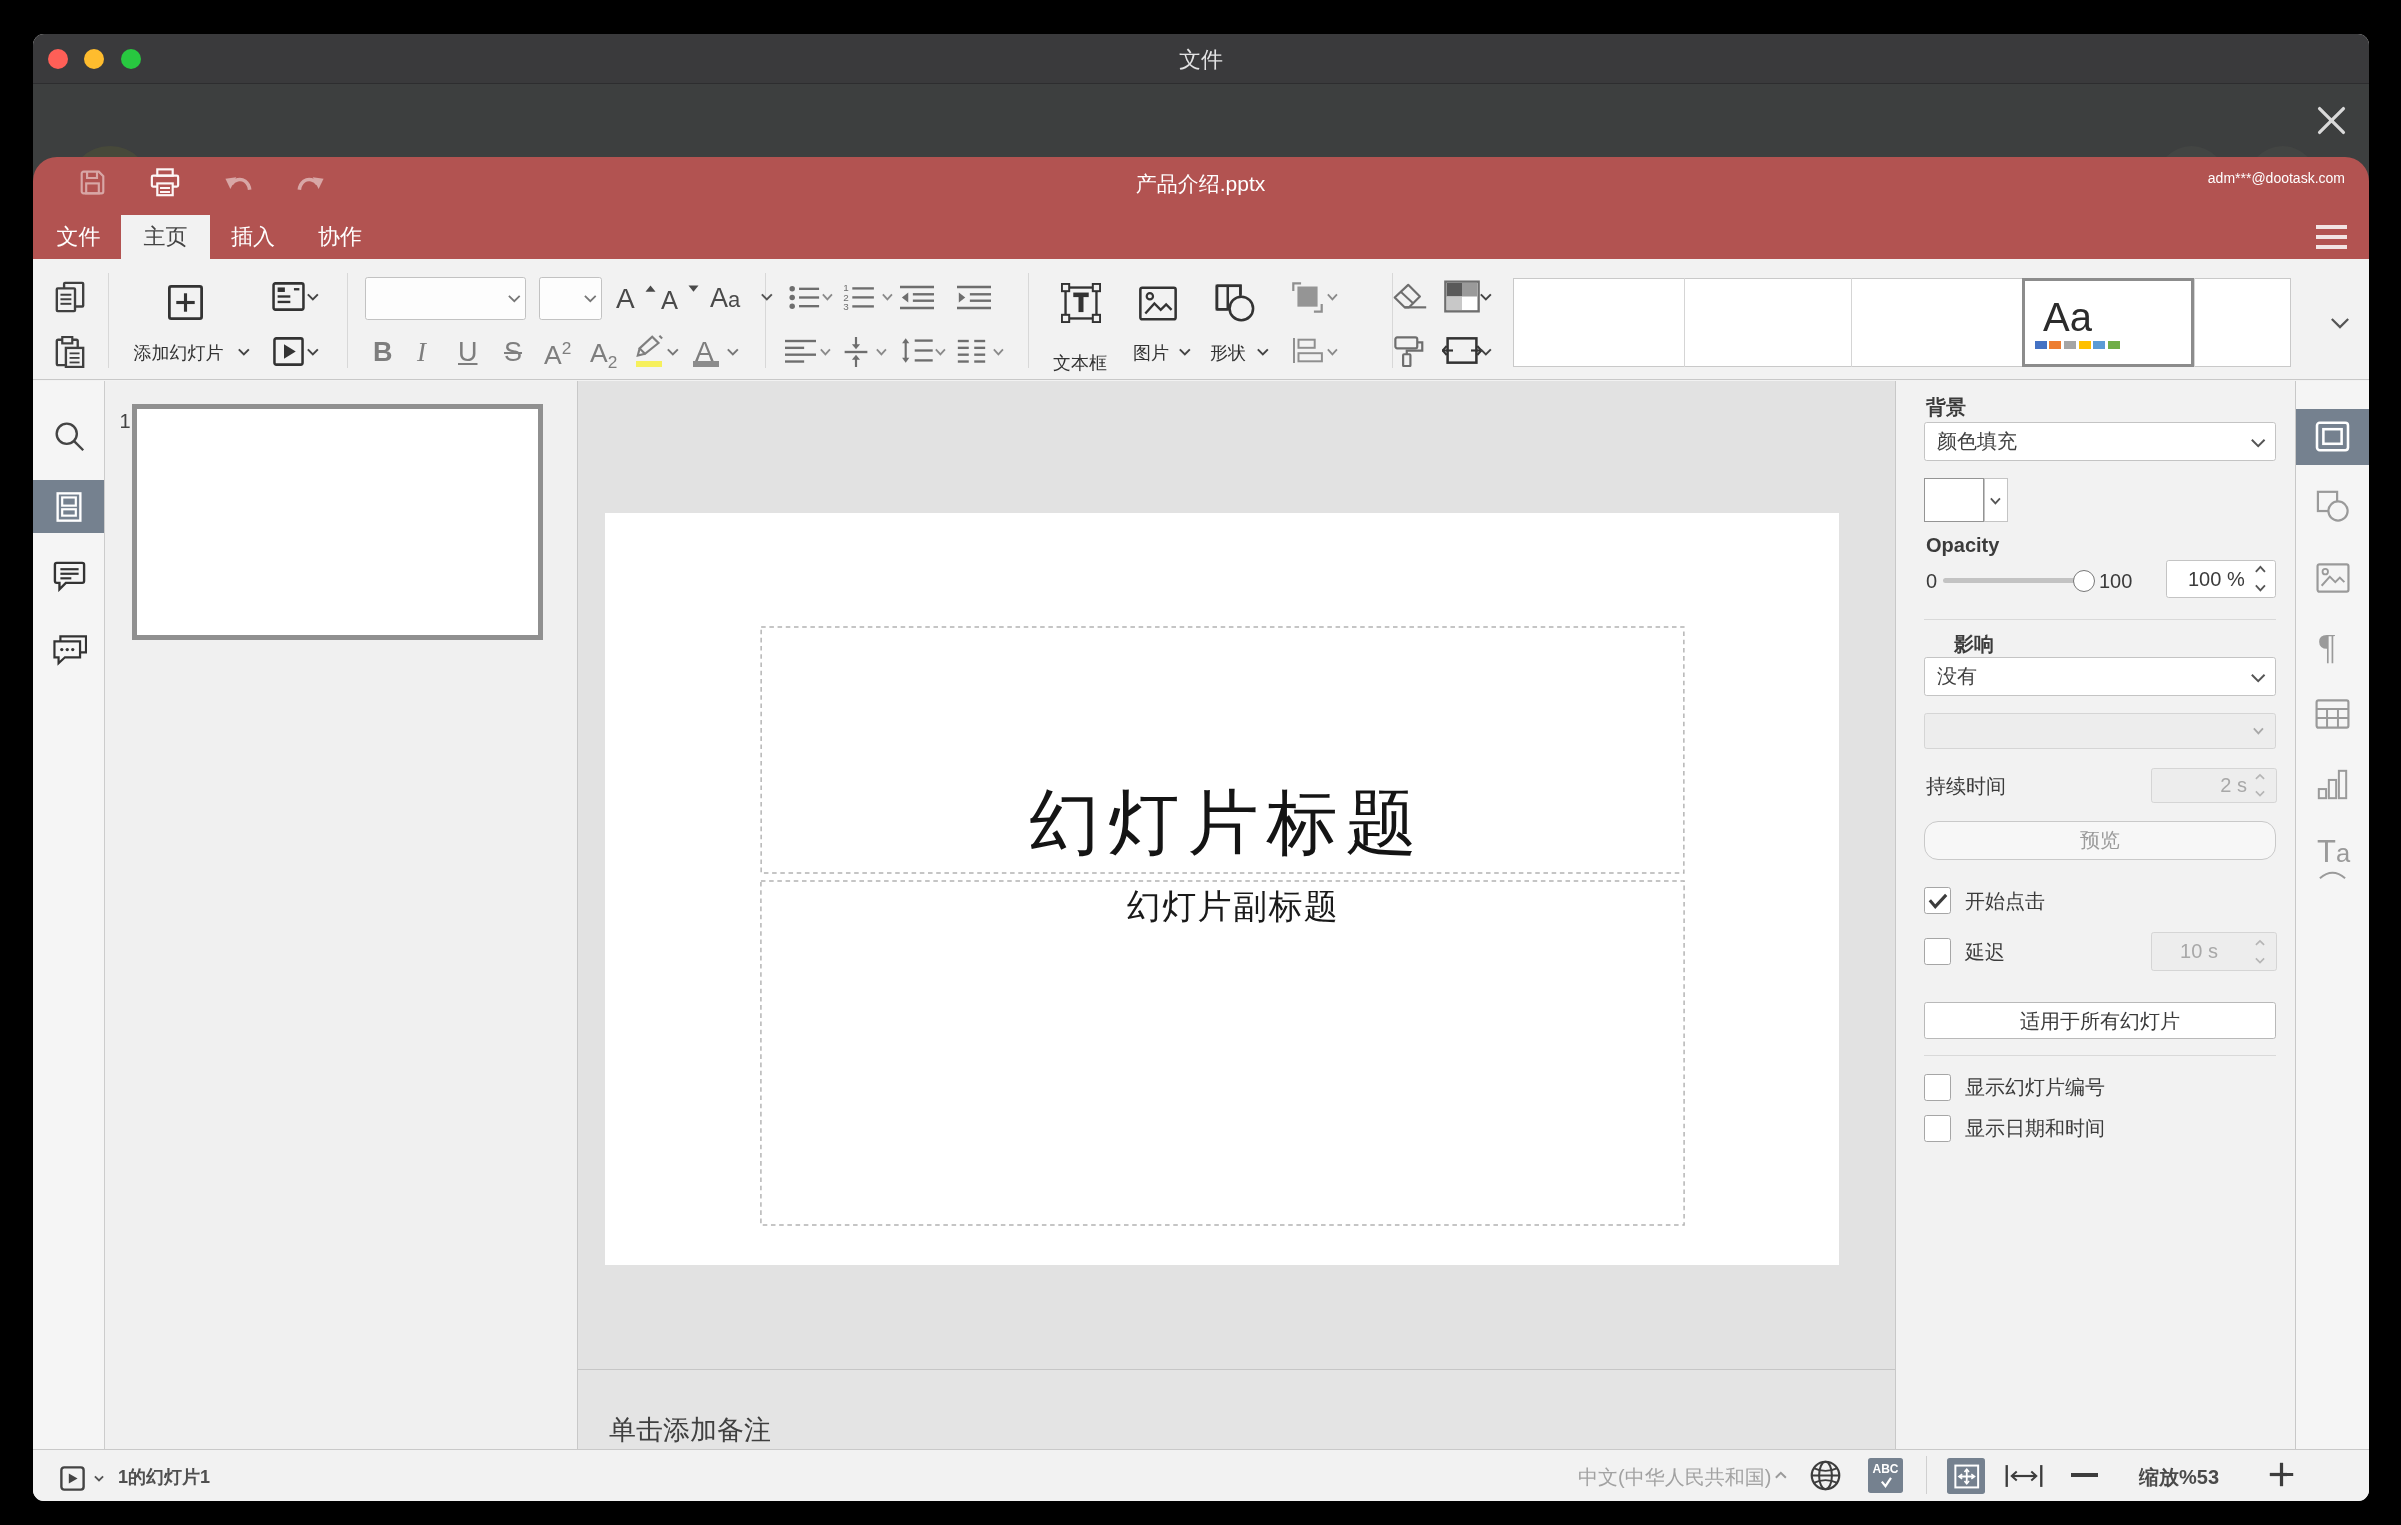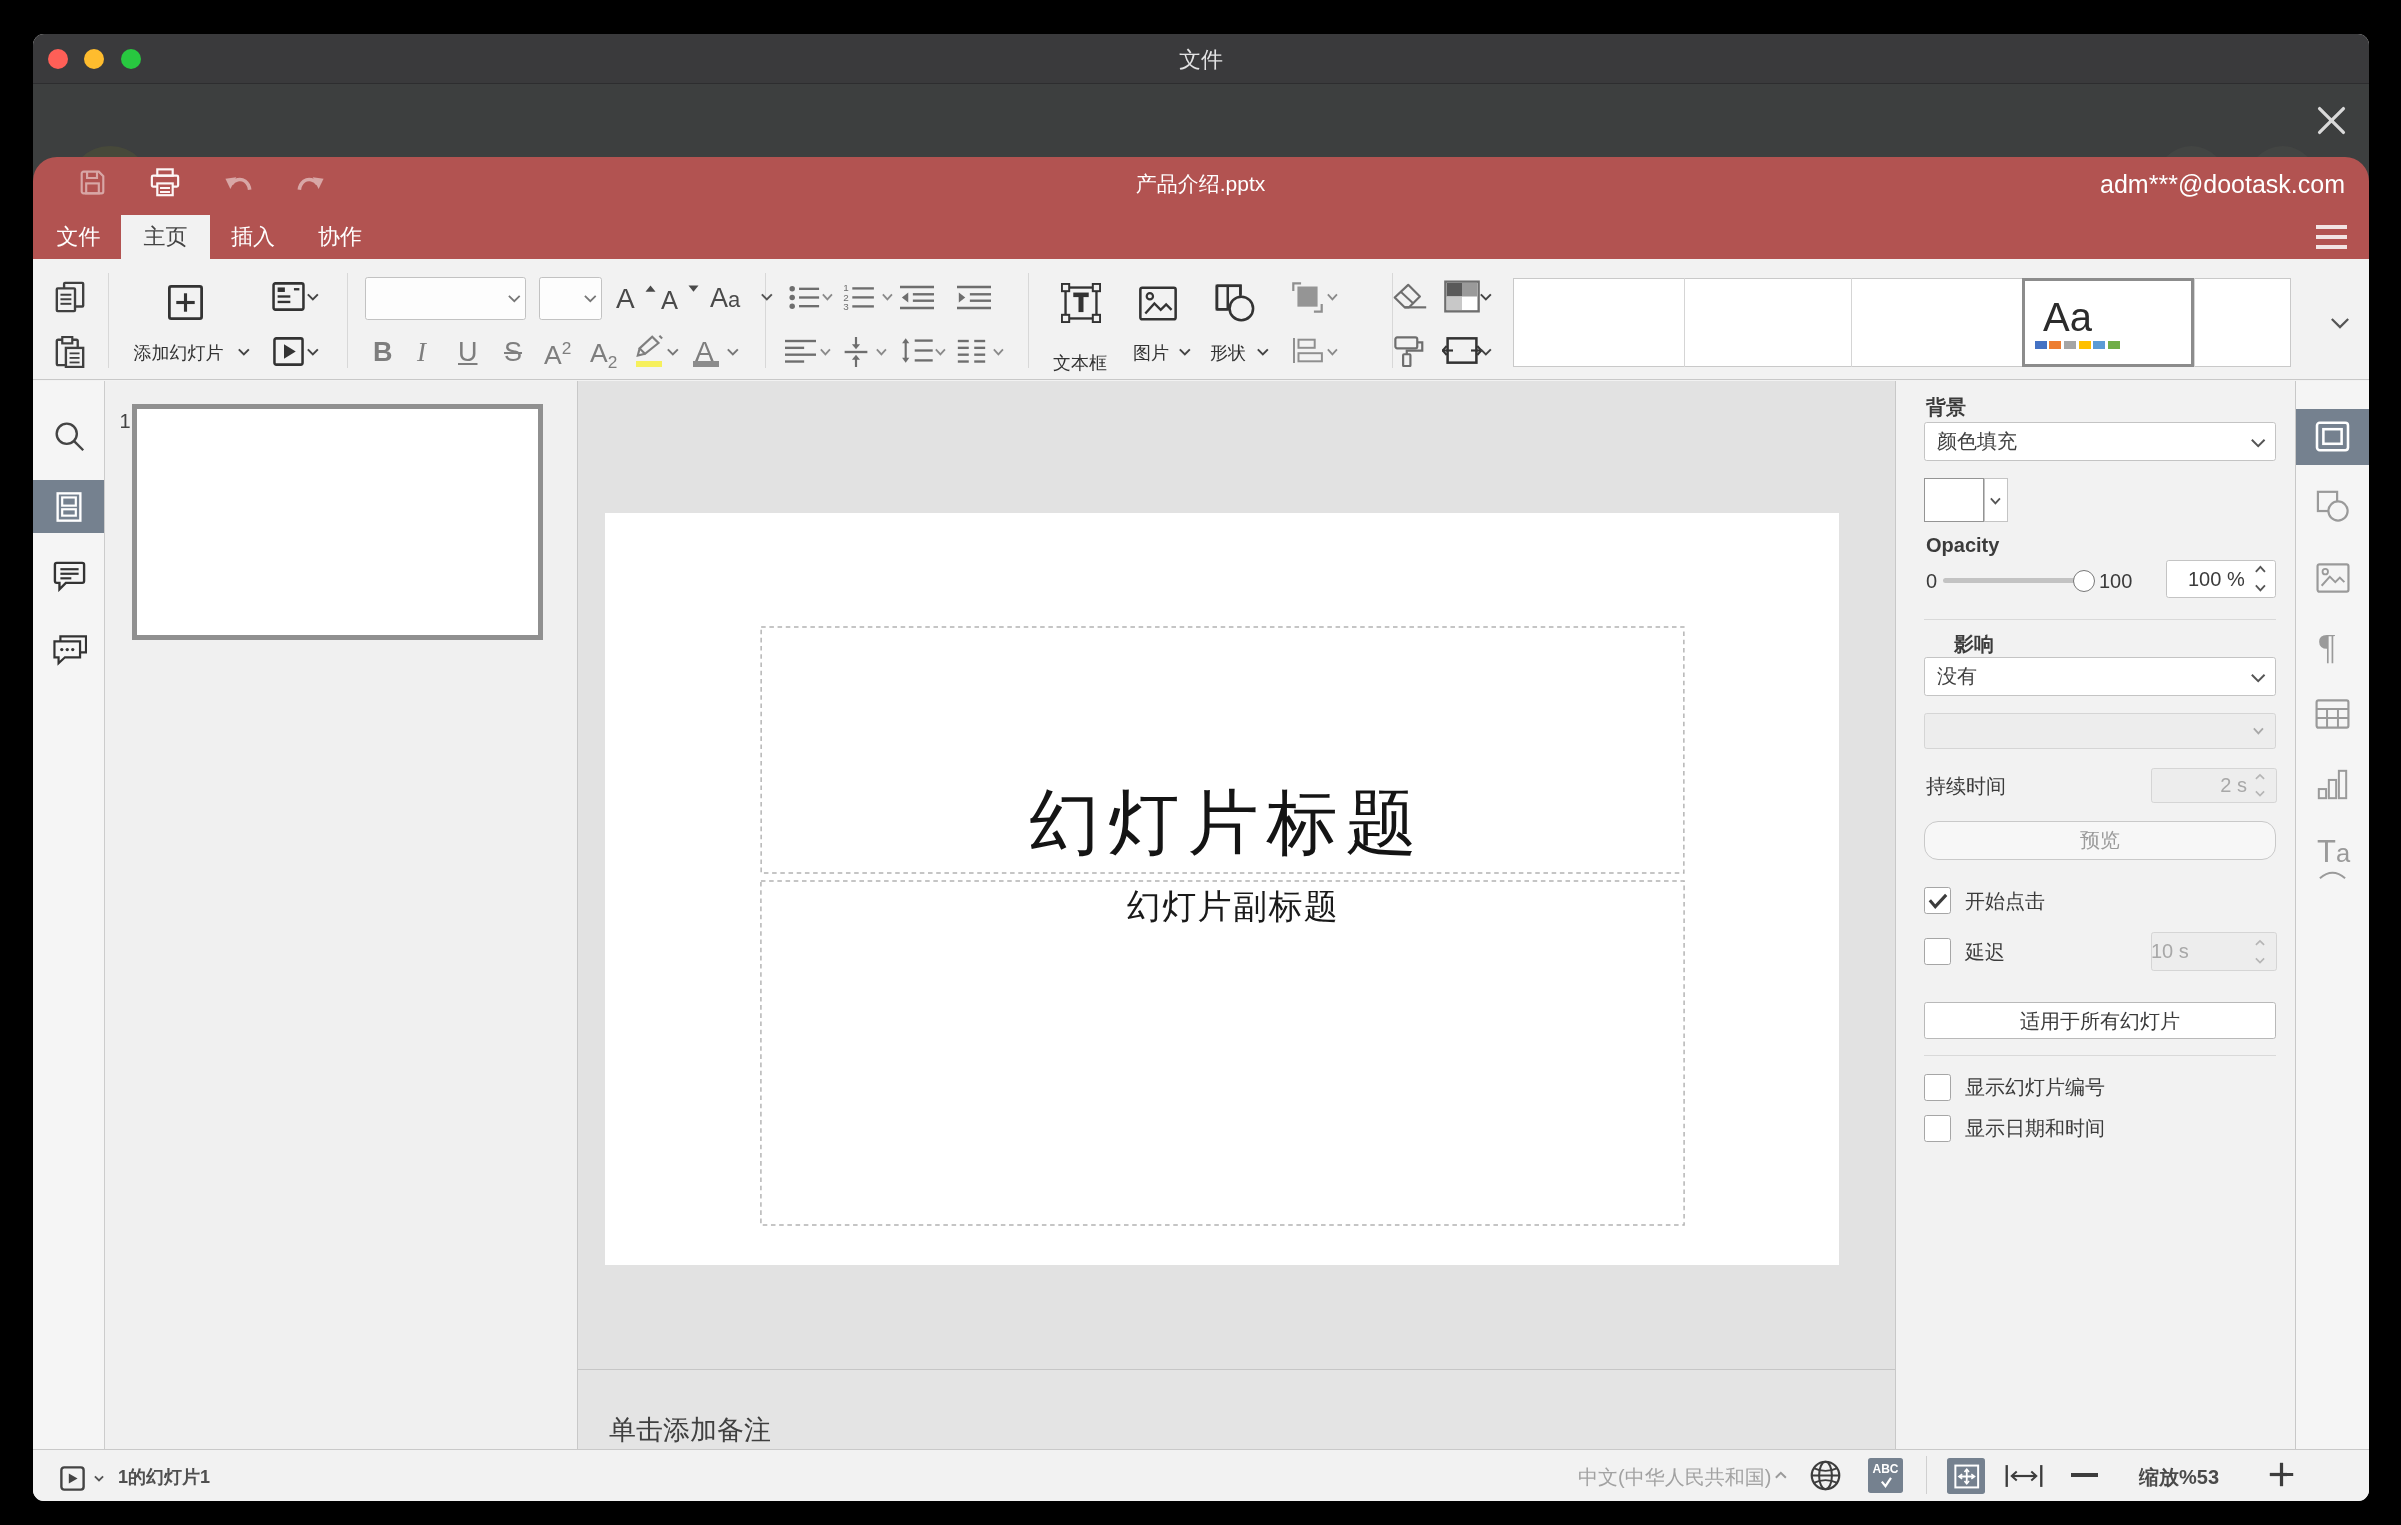--- a/index.html
+++ b/index.html
@@ -46,21 +46,21 @@
     <div class="ab" style="left:36px;top:62px;width:82px;height:82px;border-radius:50%;background:#47493a;"></div>
     <div class="ab" style="left:2124px;top:62px;width:69px;height:69px;border-radius:50%;background:#434543;"></div>
     <div class="ab" style="left:2215px;top:62px;width:69px;height:69px;border-radius:50%;background:#434543;"></div>
     <svg class="ab" style="left:2282px;top:20px;" width="33" height="33" viewBox="0 0 36 36">
         <path d="M5 5 L31 31 M31 5 L5 31" stroke="#d9d9d9" stroke-width="3.6" stroke-linecap="round"></path>
       </svg>
   </div>
 
   <div class="ab redpanel" id="redpanel">
     <div class="ab" style="left:912px;top:12.8px;width:511px;text-align:center;color:#fff;font-size:21px;">产品介绍.pptx</div>
-    <div class="ab" style="right:24px;top:12.8px;color:#fff;font-size:25px;">adm***@dootask.com</div>
+    <div class="ab" style="right:24px;top:12.8px;color:#fff;font-size:14px;">adm***@dootask.com</div>
     <div class="ab" style="left:2283px;top:68px;width:31px;">
       <div style="height:3.6px;background:#f2e3e3;margin-bottom:6.4px;"></div>
       <div style="height:3.6px;background:#f2e3e3;margin-bottom:6.4px;"></div>
       <div style="height:3.6px;background:#f2e3e3;"></div>
     </div>
     <svg class="ab" style="left:46px;top:12px;" width="27" height="27" viewBox="0 0 30 30">
         <path d="M3 5 a2 2 0 0 1 2-2 H22 L27 8 V25 a2 2 0 0 1-2 2 H5 a2 2 0 0 1-2-2 Z" fill="none" stroke="#d8a7a6" stroke-width="2.4"></path>
         <path d="M9 3 V10 H20 V3" fill="none" stroke="#d8a7a6" stroke-width="2.4"></path>
         <rect x="8" y="16" width="14" height="11" fill="none" stroke="#d8a7a6" stroke-width="2.4"></rect>
       </svg>
@@ -447,21 +447,21 @@
       </svg>
     <div class="ab" style="left:28px;top:440px;width:352px;height:39px;background:#f7f7f7;border:0.9px solid #c9c9c9;border-radius:14px;color:#9b9b9b;font-size:20px;line-height:37px;text-align:center;">预览</div>
     <div class="ab cb" style="left:28px;top:506px;"></div>
     <svg class="ab" style="left:32px;top:512px;" width="20" height="16.4" viewBox="0 0 22 18">
         <path d="M2 8 L8 15 L20 2" fill="none" stroke="#3c3c3c" stroke-width="3.4"></path>
       </svg>
     <div class="ab lbl" style="left:69px;top:507px;">开始点击</div>
     <div class="ab cb" style="left:28px;top:557px;"></div>
     <div class="ab lbl" style="left:69px;top:558px;">延迟</div>
     <div class="ab ddd" style="left:255px;top:551px;width:126px;height:39px;"></div>
-    <div class="ab" style="left:255px;top:551px;width:96px;height:39px;color:#a8a8a8;font-size:20px;line-height:39px;text-align:left;">10 s</div>
+    <div class="ab" style="left:255px;top:551px;width:96px;height:39px;color:#a8a8a8;font-size:20px;line-height:39px;text-align:center;">10 s</div>
     <svg class="chev" style="left:358px;top:558px;" width="12" height="7.3" viewBox="0 0 13 8">
         <path d="M2 6.5 L6.5 2 L11 6.5" fill="none" stroke="#b5b5b5" stroke-width="1.8"></path>
       </svg>
     <svg class="chev" style="left:358px;top:576px;" width="12" height="7.3" viewBox="0 0 13 8">
         <path d="M2 1.5 L6.5 6 L11 1.5" fill="none" stroke="#b5b5b5" stroke-width="1.8"></path>
       </svg>
     <div class="ab" style="left:28px;top:621px;width:352px;height:37px;background:#fff;border:0.9px solid #b9b9b9;border-radius:2.7px;color:#3b3b3b;font-size:20px;line-height:36px;text-align:center;">适用于所有幻灯片</div>
     <div class="ab" style="left:28px;top:674px;width:352px;height:0.9px;background:#d9d9d9;"></div>
     <div class="ab cb" style="left:28px;top:693px;"></div>
     <div class="ab lbl" style="left:69px;top:693px;">显示幻灯片编号</div>

